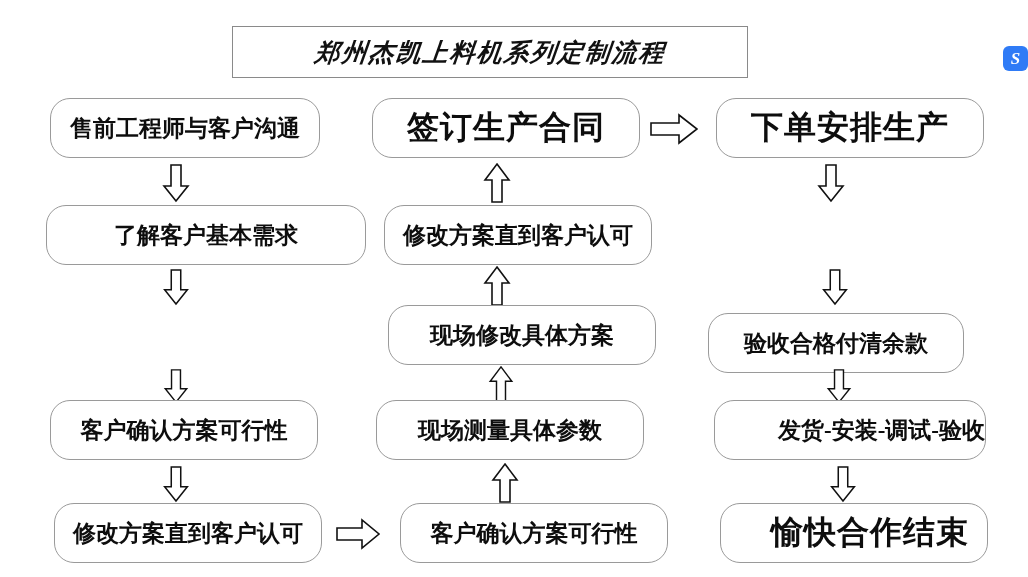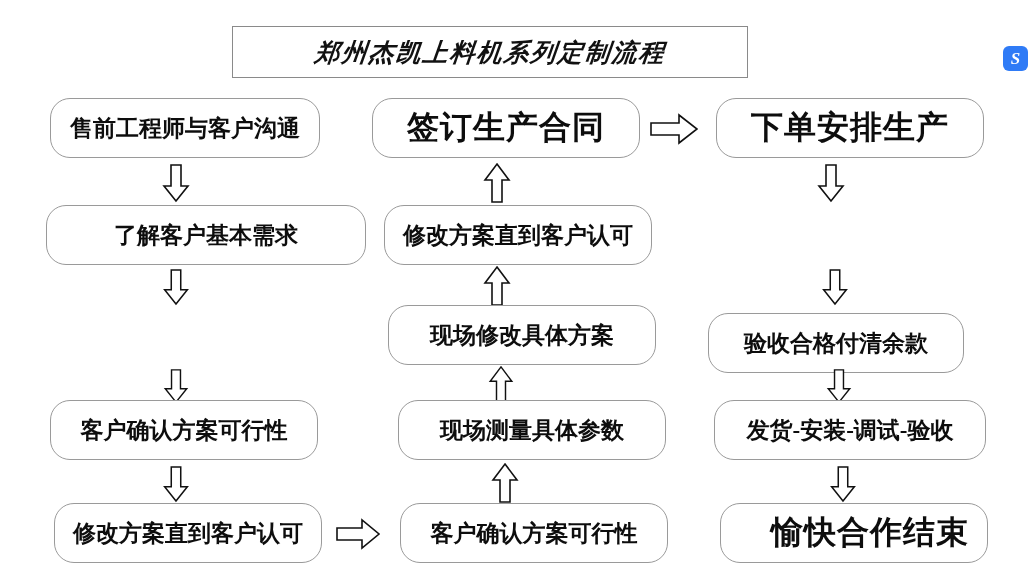--- a/index.html
+++ b/index.html
@@ -158,21 +158,21 @@
 
   <div class="node wide" style="left:388px;top:305px;width:268px;">
     <span class="node-text">现场修改具体方案</span>
   </div>
   <div class="arrow" style="left:488px;top:366px;">
     <svg width="26" height="36" viewBox="0 0 26 40">
         <polygon points="13,1 25,17 18,17 18,39 8,39 8,17 1,17"></polygon>
       </svg>
   </div>
 
-  <div class="node wide" style="left:398px;top:400px;width:268px;">
+  <div class="node wide" style="left:376px;top:400px;width:268px;">
     <span class="node-text">现场测量具体参数</span>
   </div>
   <div class="arrow" style="left:492px;top:463px;">
     <svg width="26" height="40" viewBox="0 0 26 40">
         <polygon points="13,1 25,17 18,17 18,39 8,39 8,17 1,17"></polygon>
       </svg>
   </div>
 
   <div class="node wide" style="left:400px;top:503px;width:268px;">
     <span class="node-text">客户确认方案可行性</span>
@@ -201,21 +201,21 @@
 
   <div class="node wide" style="left:708px;top:313px;width:256px;">
     <span class="node-text">验收合格付清余款</span>
   </div>
   <div class="arrow" style="left:826px;top:369px;">
     <svg width="26" height="34" viewBox="0 0 26 38">
         <polygon points="8,1 18,1 18,22 25,22 13,37 1,22 8,22"></polygon>
       </svg>
   </div>
 
-  <div class="node wide" style="left:714px;top:400px;width:272px;">
+  <div class="node wide" style="left:714px;top:400px;width:272px;justify-content:flex-end;">
     <span class="node-text">发货-安装-调试-验收</span>
   </div>
   <div class="arrow" style="left:830px;top:466px;">
     <svg width="26" height="36" viewBox="0 0 26 38">
         <polygon points="8,1 18,1 18,22 25,22 13,37 1,22 8,22"></polygon>
       </svg>
   </div>
 
   <div class="node" style="left:720px;top:503px;width:268px;padding-left:32px;">
     <span class="node-text">愉快合作结束</span>

